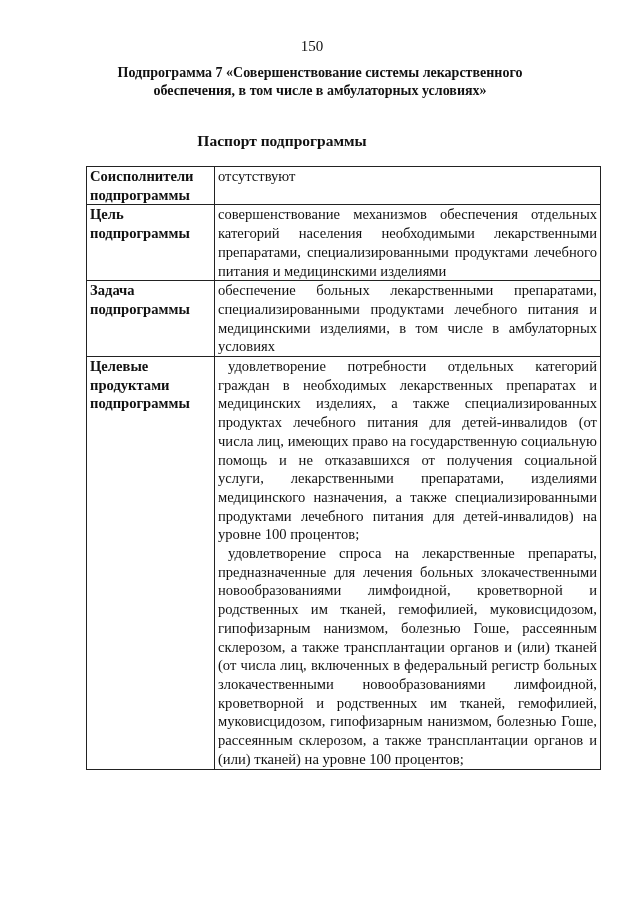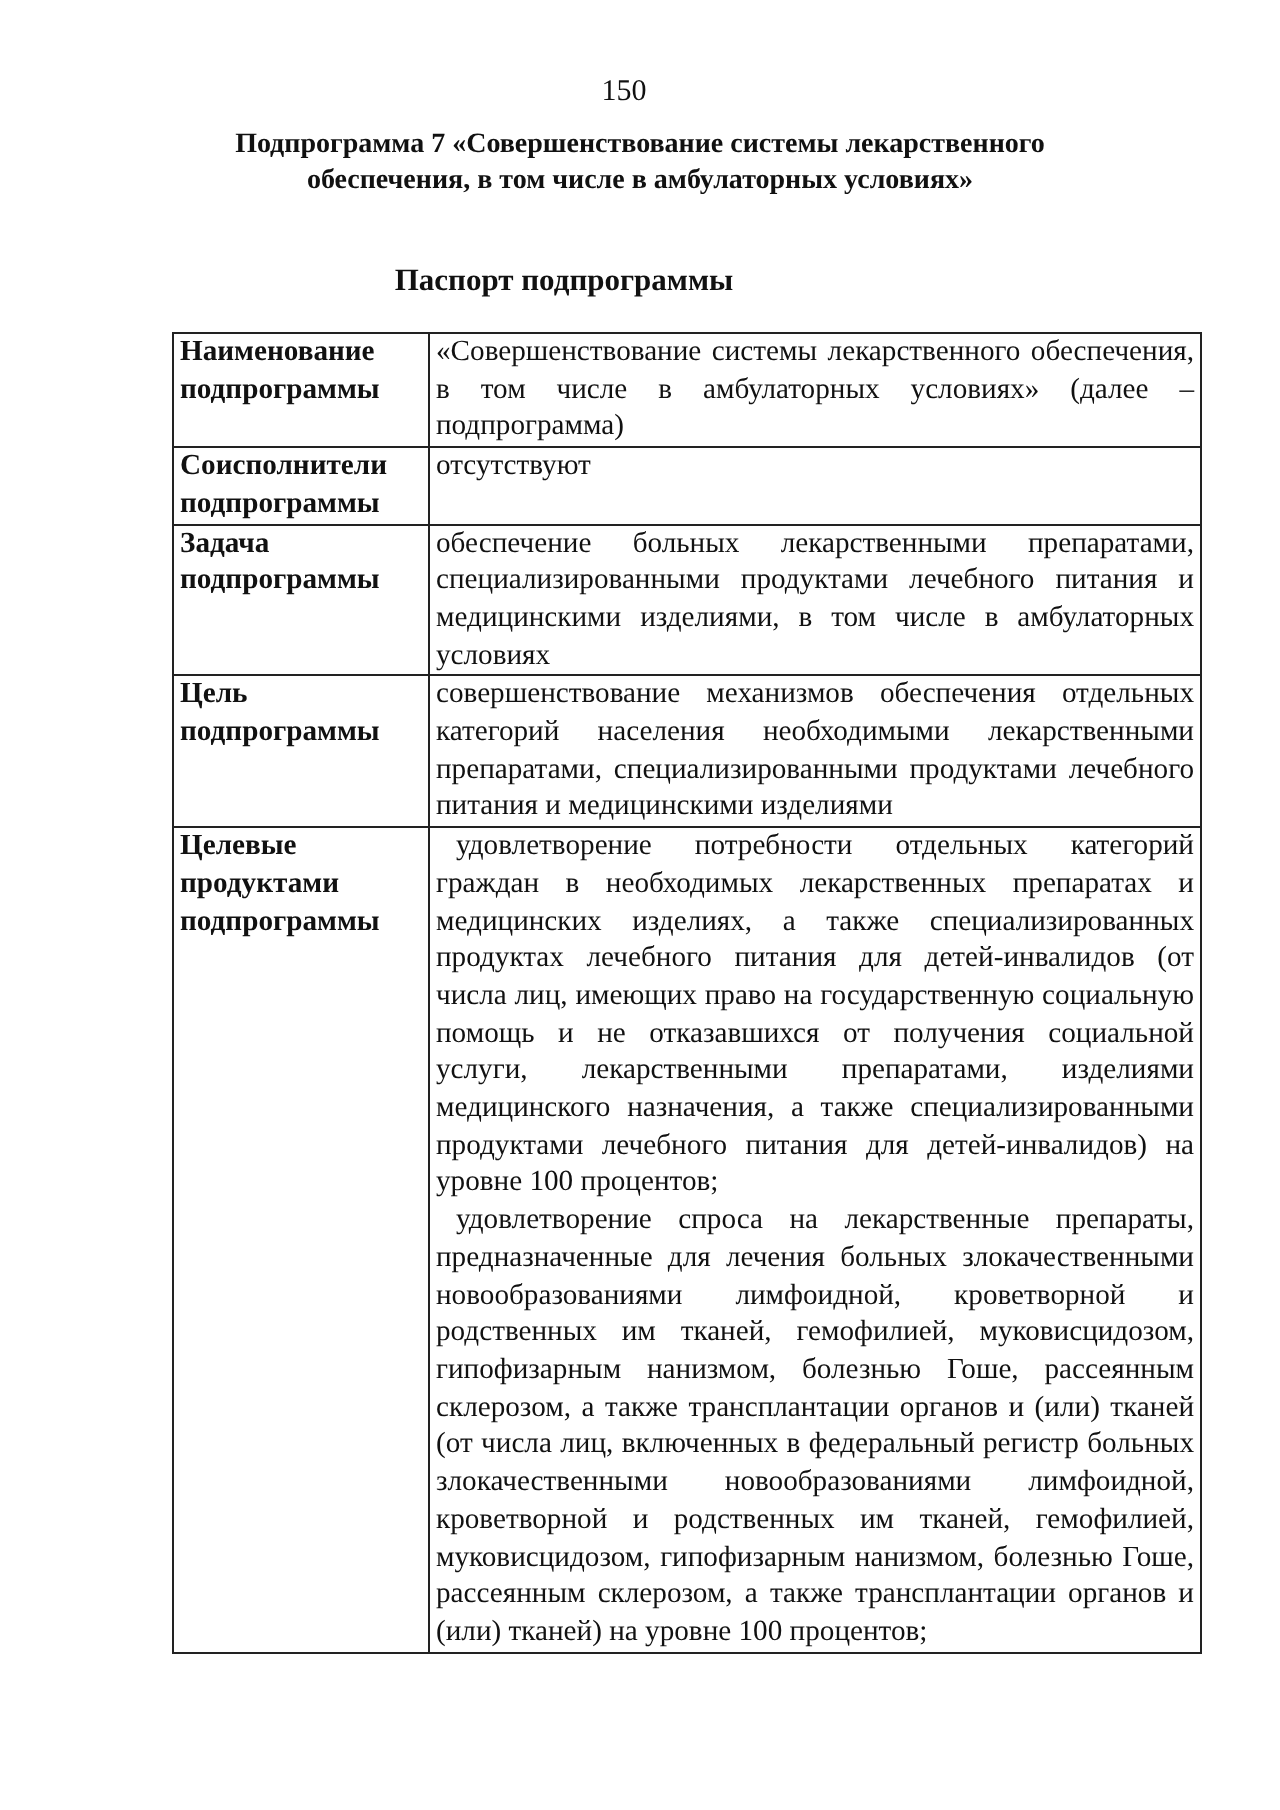--- a/index.html
+++ b/index.html
@@ -32,35 +32,31 @@
 </style>
 </head>
 <body>
 
 <div class="page-number">150</div>
 <div class="title">Подпрограмма 7 «Совершенствование системы лекарственного обеспечения, в том числе в амбулаторных условиях»</div>
 <div class="subtitle">Паспорт подпрограммы</div>
 
 <table class="passport">
   <tbody>
-      <tr>
-    <td class="label">Наименование подпрограммы</td>
-    <td class="value">«Совершенствование системы лекарственного обеспечения, в том числе в амбулаторных условиях» (далее – подпрограмма)</td>
-  </tr>
   <tr>
     <td class="label">Соисполнители подпрограммы</td>
     <td class="value">отсутствуют</td>
   </tr>
   <tr>
+    <td class="label">Цель подпрограммы</td>
+    <td class="value">совершенствование механизмов обеспечения отдельных категорий населения необходимыми лекарственными препаратами, специализированными продуктами лечебного питания и медицинскими изделиями</td>
+  </tr>
+  <tr>
     <td class="label">Задача подпрограммы</td>
     <td class="value">обеспечение больных лекарственными препаратами, специализированными продуктами лечебного питания и медицинскими изделиями, в том числе в амбулаторных условиях</td>
-  </tr>
-  <tr>
-    <td class="label">Цель подпрограммы</td>
-    <td class="value">совершенствование механизмов обеспечения отдельных категорий населения необходимыми лекарственными препаратами, специализированными продуктами лечебного питания и медицинскими изделиями</td>
   </tr>
   <tr>
     <td class="label">Целевые продуктами подпрограммы</td>
     <td class="value">
       <div class="para">удовлетворение потребности отдельных категорий граждан в необходимых лекарственных препаратах и медицинских изделиях, а также специализированных продуктах лечебного питания для детей-инвалидов (от числа лиц, имеющих право на государственную социальную помощь и не отказавшихся от получения социальной услуги, лекарственными препаратами, изделиями медицинского назначения, а также специализированными продуктами лечебного питания для детей-инвалидов) на уровне 100 процентов;</div>
       <div class="para">удовлетворение спроса на лекарственные препараты, предназначенные для лечения больных злокачественными новообразованиями лимфоидной, кроветворной и родственных им тканей, гемофилией, муковисцидозом, гипофизарным нанизмом, болезнью Гоше, рассеянным склерозом, а также трансплантации органов и (или) тканей (от числа лиц, включенных в федеральный регистр больных злокачественными новообразованиями лимфоидной, кроветворной и родственных им тканей, гемофилией, муковисцидозом, гипофизарным нанизмом, болезнью Гоше, рассеянным склерозом, а также трансплантации органов и (или) тканей) на уровне 100 процентов;</div>
     </td>
   </tr>
 </tbody>
   </table>

